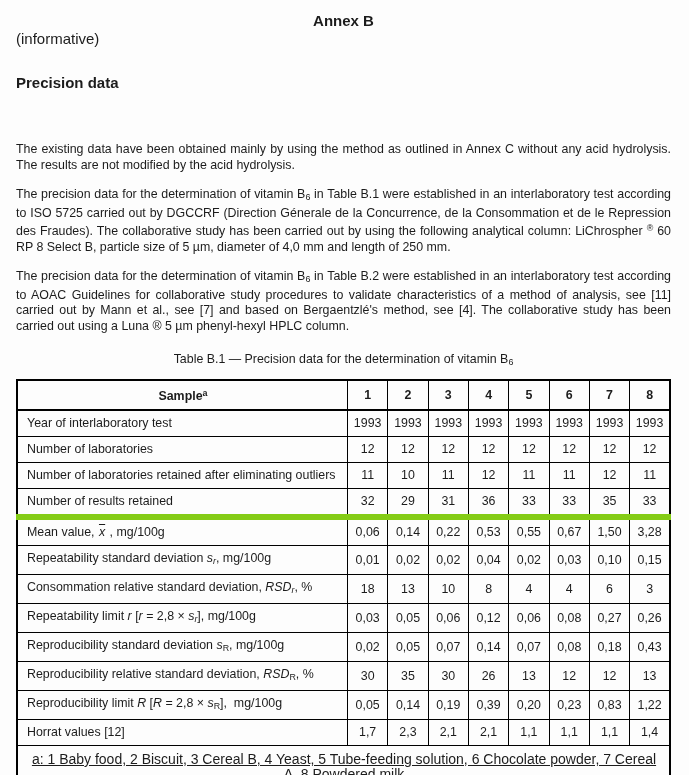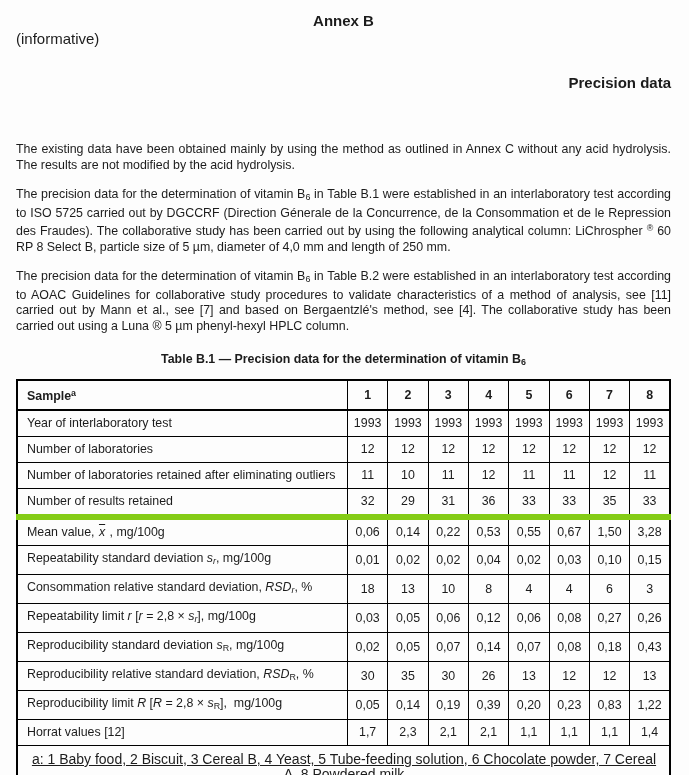--- a/index.html
+++ b/index.html
@@ -7,31 +7,31 @@
     width: 689px; height: 775px;
     background: #fdfdfd;
     color: #1c1c1c;
     font-family: "Liberation Sans", "DejaVu Sans", sans-serif;
     overflow: hidden;
   }
   .page { padding: 8px 14px 0 16px; width: 655px; }
 
   .annex-title   { text-align: center; font-size: 15px; font-weight: bold; margin: 4px 0 0; line-height: 18px; }
   .annex-subtitle{ text-align: left; font-size: 15px; font-weight: normal; margin: 0; line-height: 18px; }
-  .section-title { text-align: right; font-size: 15px; font-weight: bold; margin: 26px 0 0; line-height: 18px; }
+  .section-title { text-align: left; font-size: 15px; font-weight: bold; margin: 26px 0 0; line-height: 18px; }
 
   .para {
     font-size: 12.4px; line-height: 15.5px;
     text-align: justify;
     margin: 12px 0 14px 0;
   }
   .para.first { margin-top: 50px; }
 
   .table-caption {
-    text-align: center; font-weight: bold; font-size: 12.4px;
+    text-align: center; font-weight: normal; font-size: 12.4px;
     margin: 18px 0 9px 0; line-height: 15px;
   }
 
   table.ptable {
     width: 655px; table-layout: fixed;
     border-collapse: collapse;
     border: 2px solid #000;
     font-size: 12.4px;
   }
   table.ptable td {
@@ -39,21 +39,21 @@
     vertical-align: middle;
     line-height: 15px;
   }
   td.label {
     width: 312px;
     text-align: justify;
     padding: 5px 8px 5px 9px;
   }
   td.num { text-align: center; padding: 5px 2px; }
   tr.header-row td { font-weight: bold; border-bottom: 2px solid #000; }
-  tr.header-row td.label { text-align: left; }
+  tr.header-row td.label { text-align: center; }
   tr.section-break td { border-top: 6px solid #84cc16; }
   td.footnote {
     font-size: 14px; text-align: center; padding: 6px 8px 7px 9px; text-decoration: underline;
   }
 
   .seg-sub  { font-size: 0.72em; vertical-align: -2px; }
   .seg-sup  { font-size: 0.72em; vertical-align: 4px; }
   .seg-i    { font-style: italic; }
   .seg-isub { font-style: italic; font-size: 0.72em; vertical-align: -2px; }
   .seg-xbar { font-style: italic; text-decoration: overline; padding: 0 1px; }

